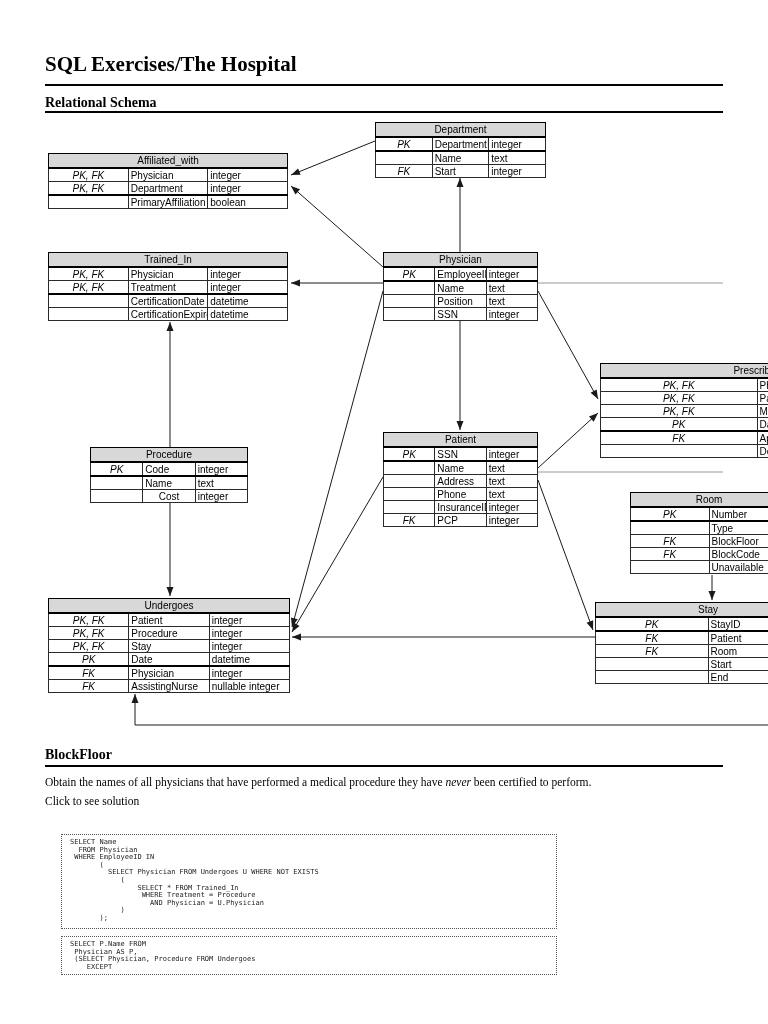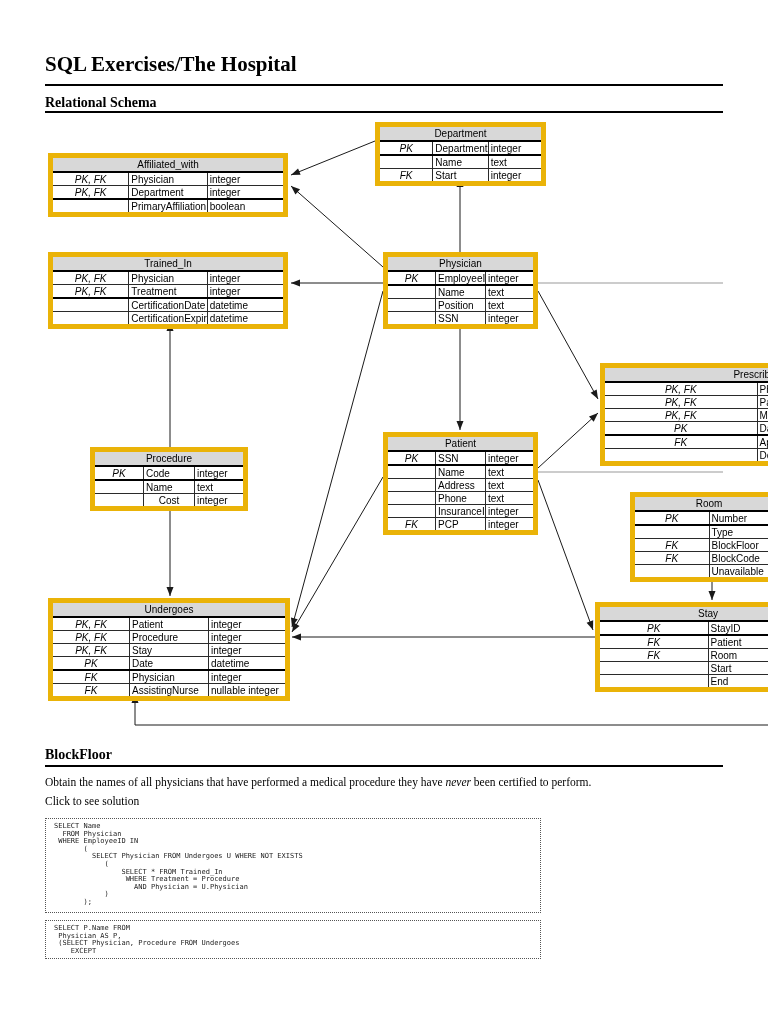--- a/index.html
+++ b/index.html
@@ -12,33 +12,33 @@
   .rule { background:#000; height:2px; left:45px; width:678px; }
   #rule-title { top:84px; }
   .sec-h { font-size:14px; font-weight:bold; margin:0; left:45px; }
   #schema-h { top:95px; }
   #rule-schema { top:111px; }
   #exercises-h { top:747px; }
   #rule-ex { top:765px; }
   #exercise-p { left:45px; top:776px; width:660px; font-size:11.5px; margin:0; }
   #solution-p { left:45px; top:795px; font-size:11.5px; margin:0; }
   pre.code {
-    position:absolute; left:45px; width:478px; margin:0;
+    position:absolute; left:45px; width:478px; margin:16px;
     border:1px dotted #555; padding:4px 8px;
     font-family:"DejaVu Sans Mono", monospace; font-size:7px; line-height:7.6px;
     color:#222; white-space:pre; overflow:hidden; background:#fff;
   }
   #code1 { top:818px; height:85px; }
   #code2 { top:920px; height:29px; }
   #diagram { position:absolute; left:0; top:0; width:768px; height:1024px; }
   #lines { position:absolute; left:0; top:0; pointer-events:none; }
   table.ent {
     position:absolute; border-collapse:collapse; table-layout:fixed;
     font-family:"Liberation Sans", sans-serif; font-size:10px; background:#fff;
-    border:5px solid #eab308;
+    border:1px solid #eab308;
   }
   table.ent td {
     border:1px solid #2a2a2a; padding:0 2px; height:12px; line-height:11px;
     overflow:hidden; white-space:nowrap;
   }
   table.ent td.ent-title {
     background:#d8d8d8; text-align:center; height:13px;
     border:1px solid #000; border-bottom:2px solid #000;
   }
   table.ent tr.pk-sep td { border-bottom:2px solid #000; }

